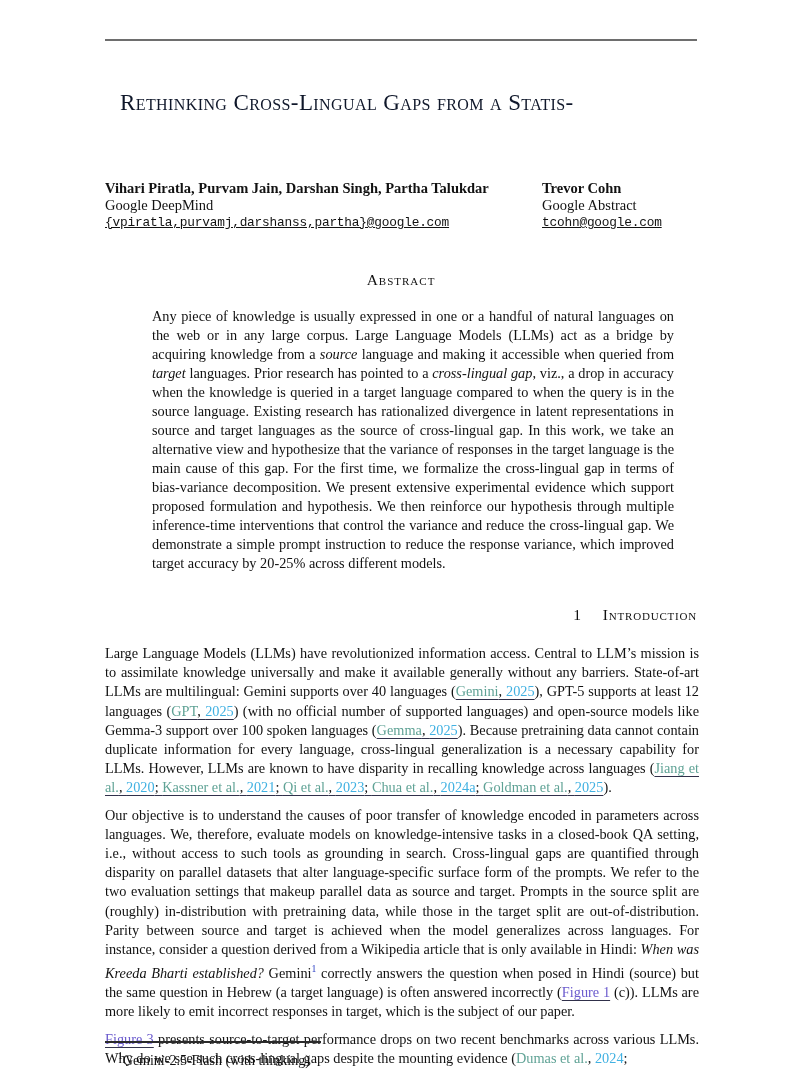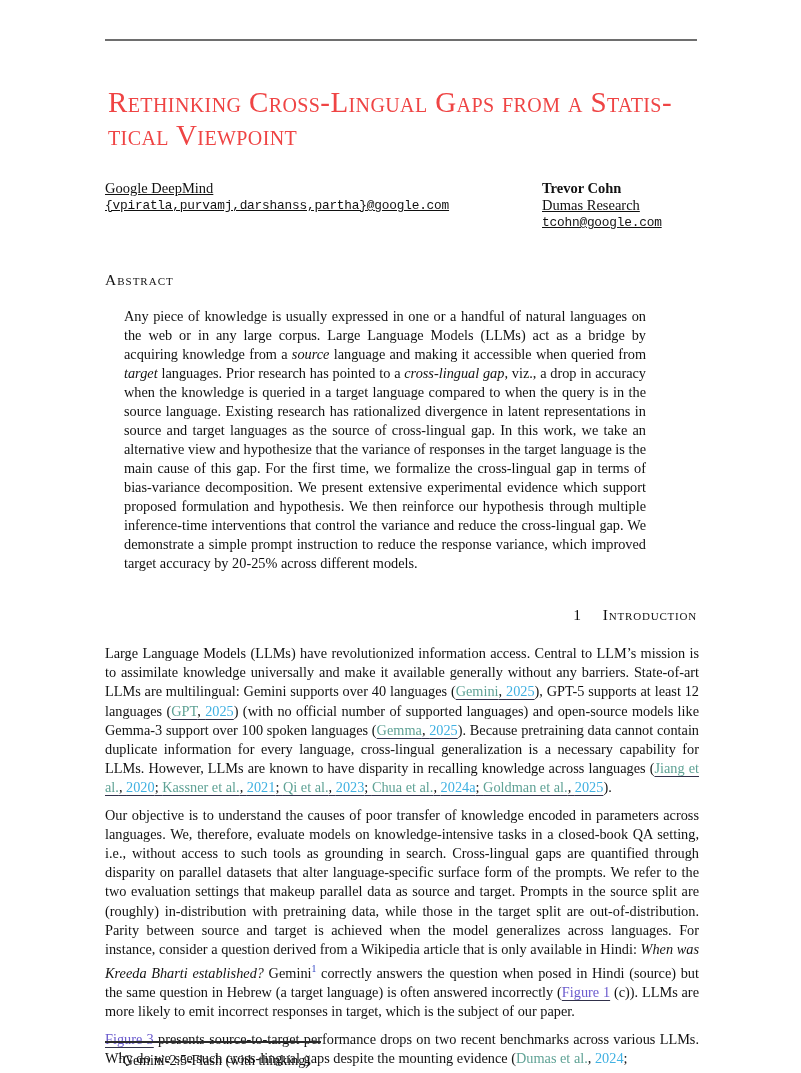--- a/index.html
+++ b/index.html
@@ -17,43 +17,43 @@
     background:#ffffff;
     font-family:"Liberation Serif", serif;
     color:var(--text);
     overflow:hidden;
   }
   .top-rule{
     position:absolute;left:105px;top:39px;width:592px;height:2px;
     background:var(--rule_gray);
   }
   .title{
-    position:absolute;left:108px;top:86px;width:605px;
-    font-size:29px;line-height:33px;
+    position:absolute;left:120px;top:86px;width:605px;
+    font-size:23px;line-height:33px;
     font-variant:small-caps;
     letter-spacing:0.4px;
-    color:#ef4444;
+    color:#0f172a;
   }
   .authors{
     position:absolute;left:105px;top:180px;width:594px;
     display:flex;
   }
   .author-col-left{width:437px;}
   .author-col-right{flex:1;}
   .author-names{font-weight:bold;font-size:14.5px;line-height:17px;}
-  .author-affil{font-size:14.5px;line-height:17px;text-decoration:underline;}
+  .author-affil{font-size:14.5px;line-height:17px;}
   .author-email{font-family:"Liberation Mono", monospace;font-size:12.8px;line-height:17px;letter-spacing:-0.2px;text-decoration:underline;}
   .abstract-heading{
     position:absolute;left:105px;top:271px;width:592px;
-    text-align:left;
+    text-align:center;
     font-variant:small-caps;
     font-size:15.5px;letter-spacing:1px;
   }
   .abstract-body{
-    position:absolute;left:124px;top:307px;width:522px;
+    position:absolute;left:152px;top:307px;width:522px;
     font-size:14.3px;line-height:19px;
     text-align:justify;
   }
   .section-heading{
     position:absolute;left:105px;top:606px;width:592px;
     font-variant:small-caps;
     font-size:15.5px;letter-spacing:0.8px;text-align:right;
   }
   .section-number{display:inline-block;margin-right:21px;font-variant:normal;}
   .intro-body{
@@ -86,31 +86,31 @@
 </style>
 </head>
 <body>
 
 <div class="page">
 
   <div class="top-rule"></div>
 
   <div class="title">
     <div>Rethinking Cross-Lingual Gaps from a Statis-</div>
-    <div>tical Viewpoint</div>
   </div>
 
   <div class="authors">
     <div class="author-col-left">
+      <div class="author-names">Vihari Piratla, Purvam Jain, Darshan Singh, Partha Talukdar</div>
       <div class="author-affil">Google DeepMind</div>
       <div class="author-email">{vpiratla,purvamj,darshanss,partha}@google.com</div>
     </div>
     <div class="author-col-right">
       <div class="author-names">Trevor Cohn</div>
-      <div class="author-affil">Dumas Research</div>
+      <div class="author-affil">Google Abstract</div>
       <div class="author-email">tcohn@google.com</div>
     </div>
   </div>
 
   <div class="abstract-heading">Abstract</div>
 
   <div class="abstract-body"><span>Any piece of knowledge is usually expressed in one or a handful of natural languages on the web or in any large corpus. Large Language Models (LLMs) act as a bridge by acquiring knowledge from a </span><span class="seg-i">source</span><span> language and making it accessible when queried from </span><span class="seg-i">target</span><span> languages. Prior research has pointed to a </span><span class="seg-i">cross-lingual gap</span><span>, viz., a drop in accuracy when the knowledge is queried in a target language compared to when the query is in the source language. Existing research has rationalized divergence in latent representations in source and target languages as the source of cross-lingual gap. In this work, we take an alternative view and hypothesize that the variance of responses in the target language is the main cause of this gap. For the first time, we formalize the cross-lingual gap in terms of bias-variance decomposition. We present extensive experimental evidence which support proposed formulation and hypothesis. We then reinforce our hypothesis through multiple inference-time interventions that control the variance and reduce the cross-lingual gap. We demonstrate a simple prompt instruction to reduce the response variance, which improved target accuracy by 20-25% across different models.</span></div>
 
   <div class="section-heading">
     <span class="section-number">1</span><span>Introduction</span>

